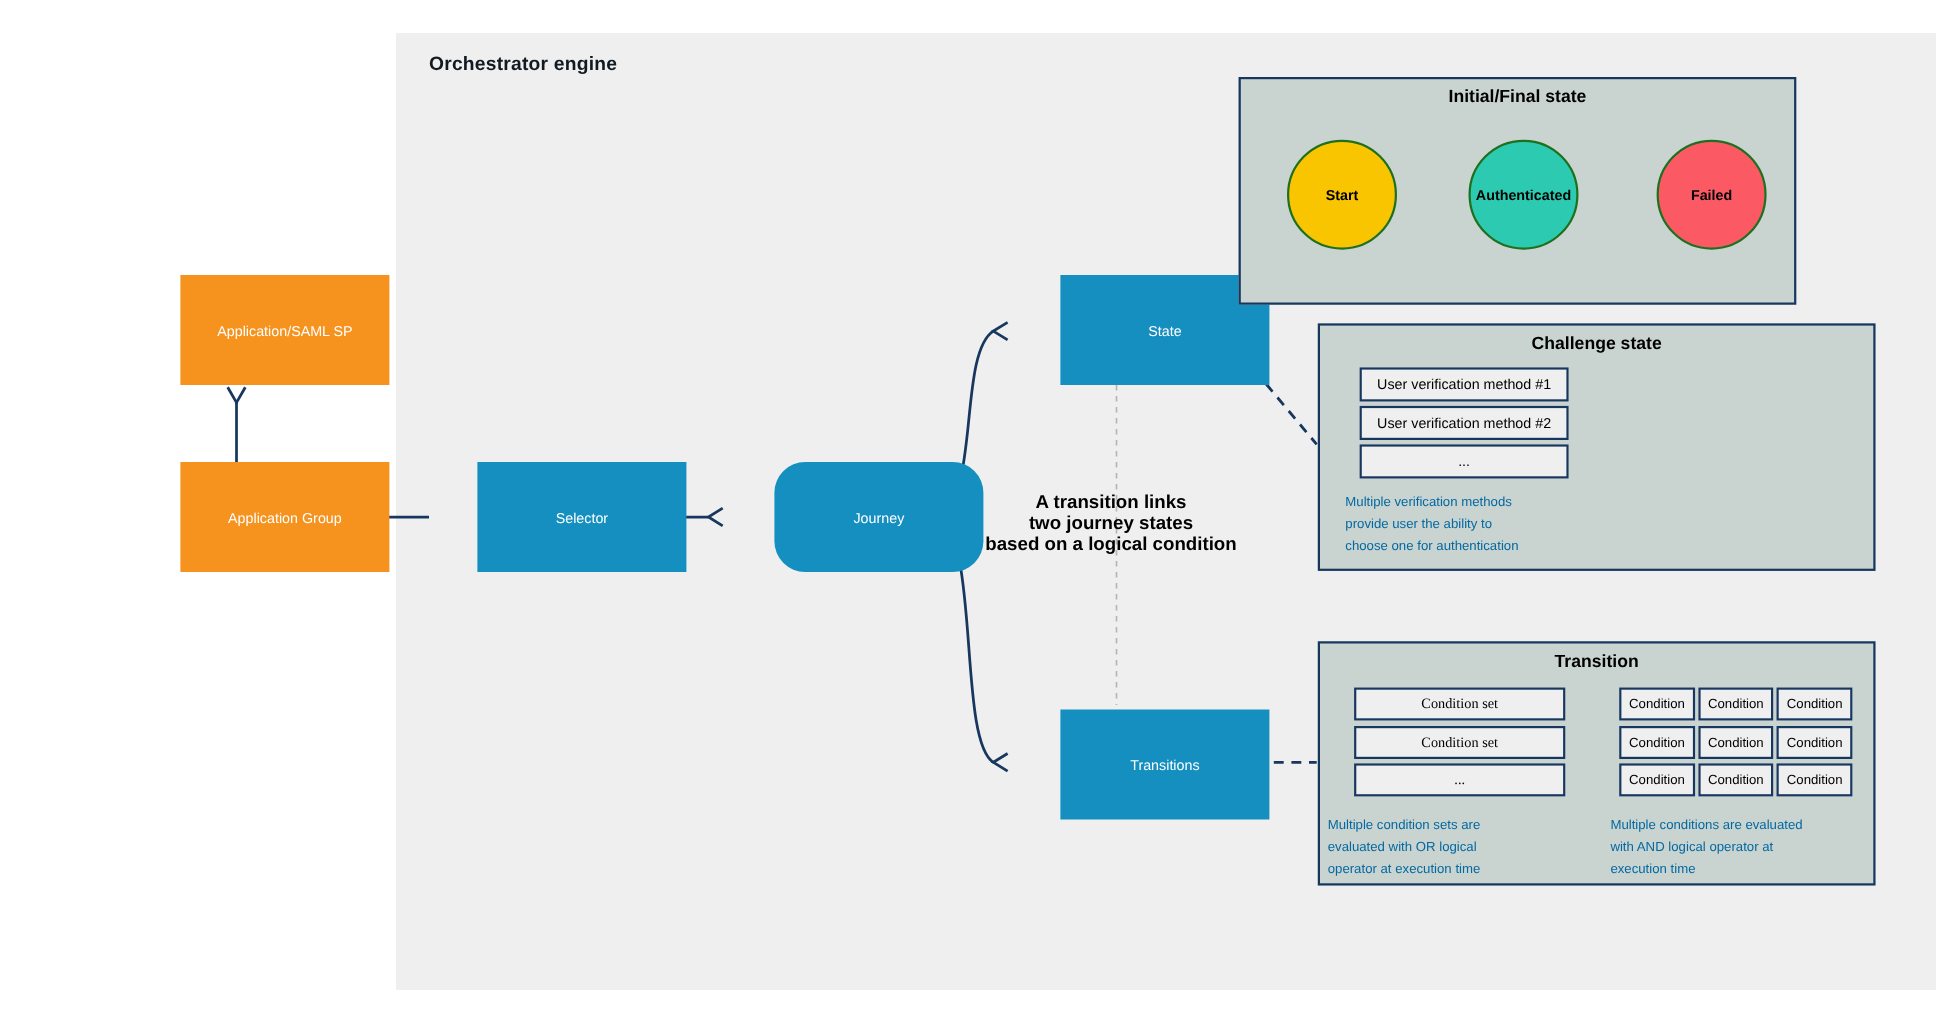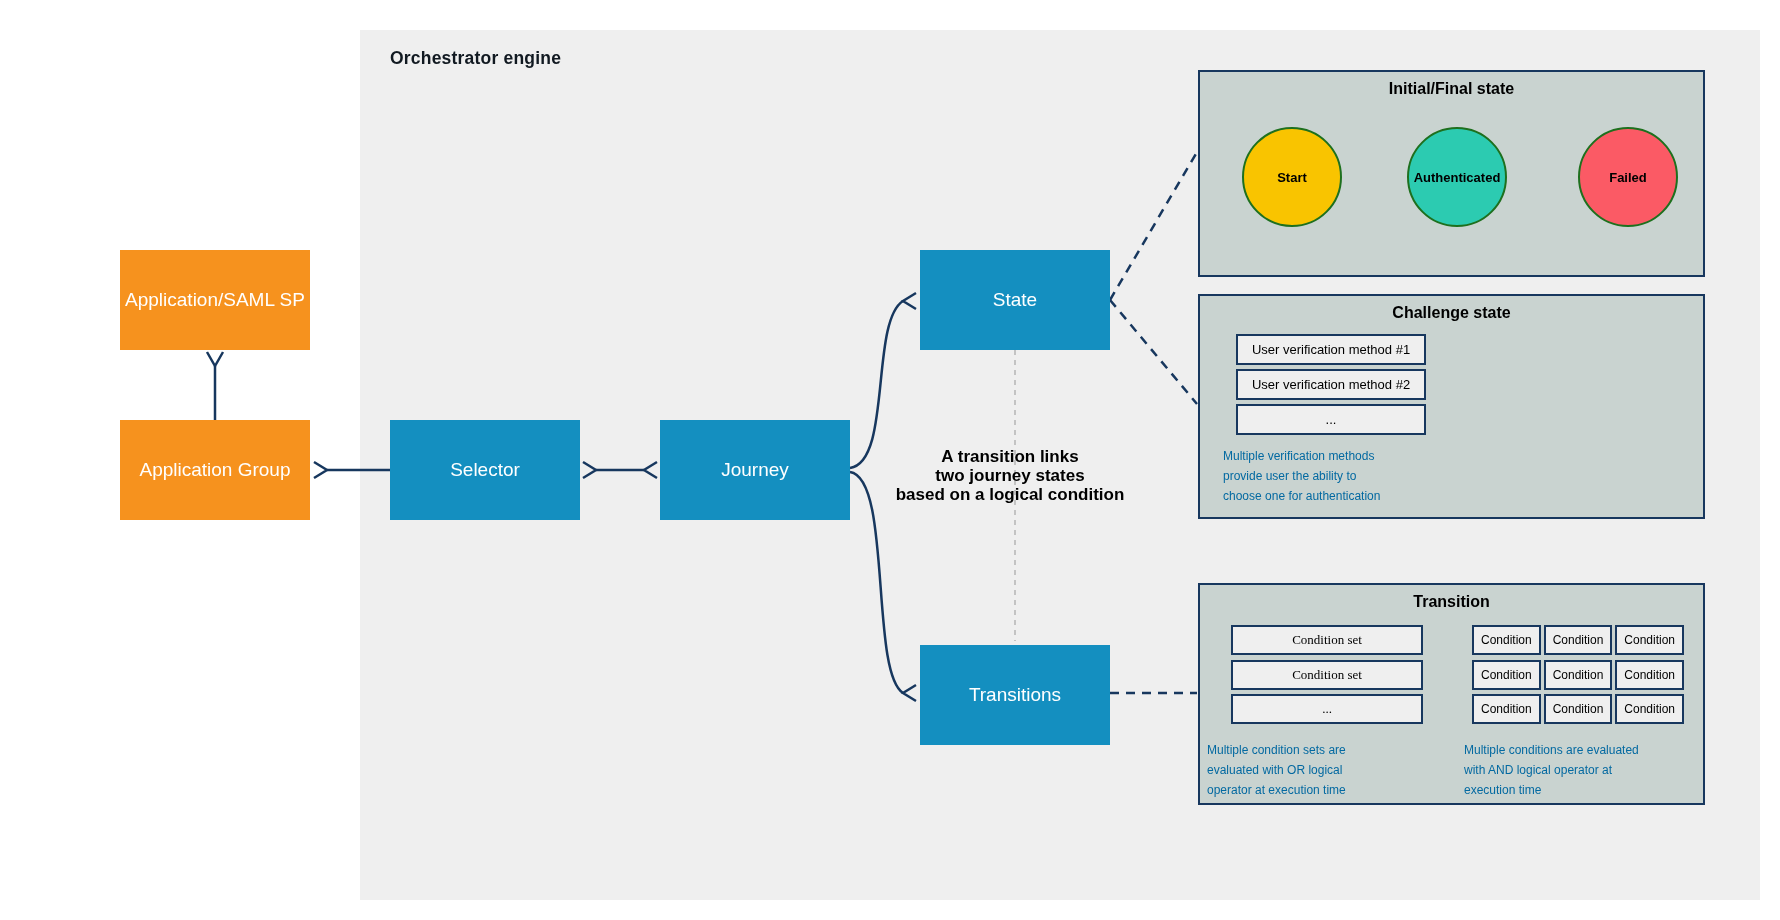--- a/index.html
+++ b/index.html
@@ -2,33 +2,33 @@
 <html><head>
 <meta charset="utf-8">
 <style>
   html,body{margin:0;padding:0;background:#ffffff;}
   body{font-family:"Liberation Sans","DejaVu Sans",sans-serif;}
   #stage{position:relative;width:1780px;height:920px;background:#ffffff;overflow:hidden;}
   .abs{position:absolute;}
   #engine-panel{left:360px;top:30px;width:1400px;height:870px;background:#efefef;}
   #engine-title{left:390px;top:48px;font-size:17.5px;font-weight:bold;color:#111921;letter-spacing:.2px;}
   .node{width:190px;height:100px;display:flex;align-items:center;justify-content:center;
-        color:#ffffff;font-size:19px;text-align:right;}
+        color:#ffffff;font-size:13px;text-align:right;margin-left:44px;}
   .node.orange{background:#f6921e;}
   .node.blue{background:#148fc0;}
   #node-app-saml{left:120px;top:250px;}
   #node-app-group{left:120px;top:420px;}
   #node-selector{left:390px;top:420px;}
-  #node-journey{left:660px;top:420px;}
+  #node-journey{left:660px;top:420px;border-radius:28px;}
   #node-state{left:920px;top:250px;}
   #node-transitions{left:920px;top:645px;}
   #annotation{left:855px;top:447px;width:310px;text-align:center;
               font-size:17px;font-weight:bold;color:#000;line-height:19px;}
   .detail-panel{background:#c9d3d0;border:2px solid #17375e;box-sizing:border-box;}
-  #panel-initial{left:1198px;top:70px;width:507px;height:207px;}
+  #panel-initial{left:1126px;top:70px;width:507px;height:207px;}
   #panel-challenge{left:1198px;top:294px;width:507px;height:225px;}
   #panel-transition{left:1198px;top:583px;width:507px;height:222px;}
   .panel-title{position:absolute;left:0;right:0;top:8px;text-align:center;
                font-size:16px;font-weight:bold;color:#000;}
   .state-circle{position:absolute;width:100px;height:100px;border-radius:50%;
                 border:2.5px solid #1e701e;box-sizing:border-box;display:flex;
                 align-items:center;justify-content:center;font-size:13px;font-weight:bold;color:#000;
                 text-align:center;}
   #circle-start{left:42px;top:55px;background:#f9c400;}
   #circle-authenticated{left:207px;top:55px;background:#2ccbb1;}

